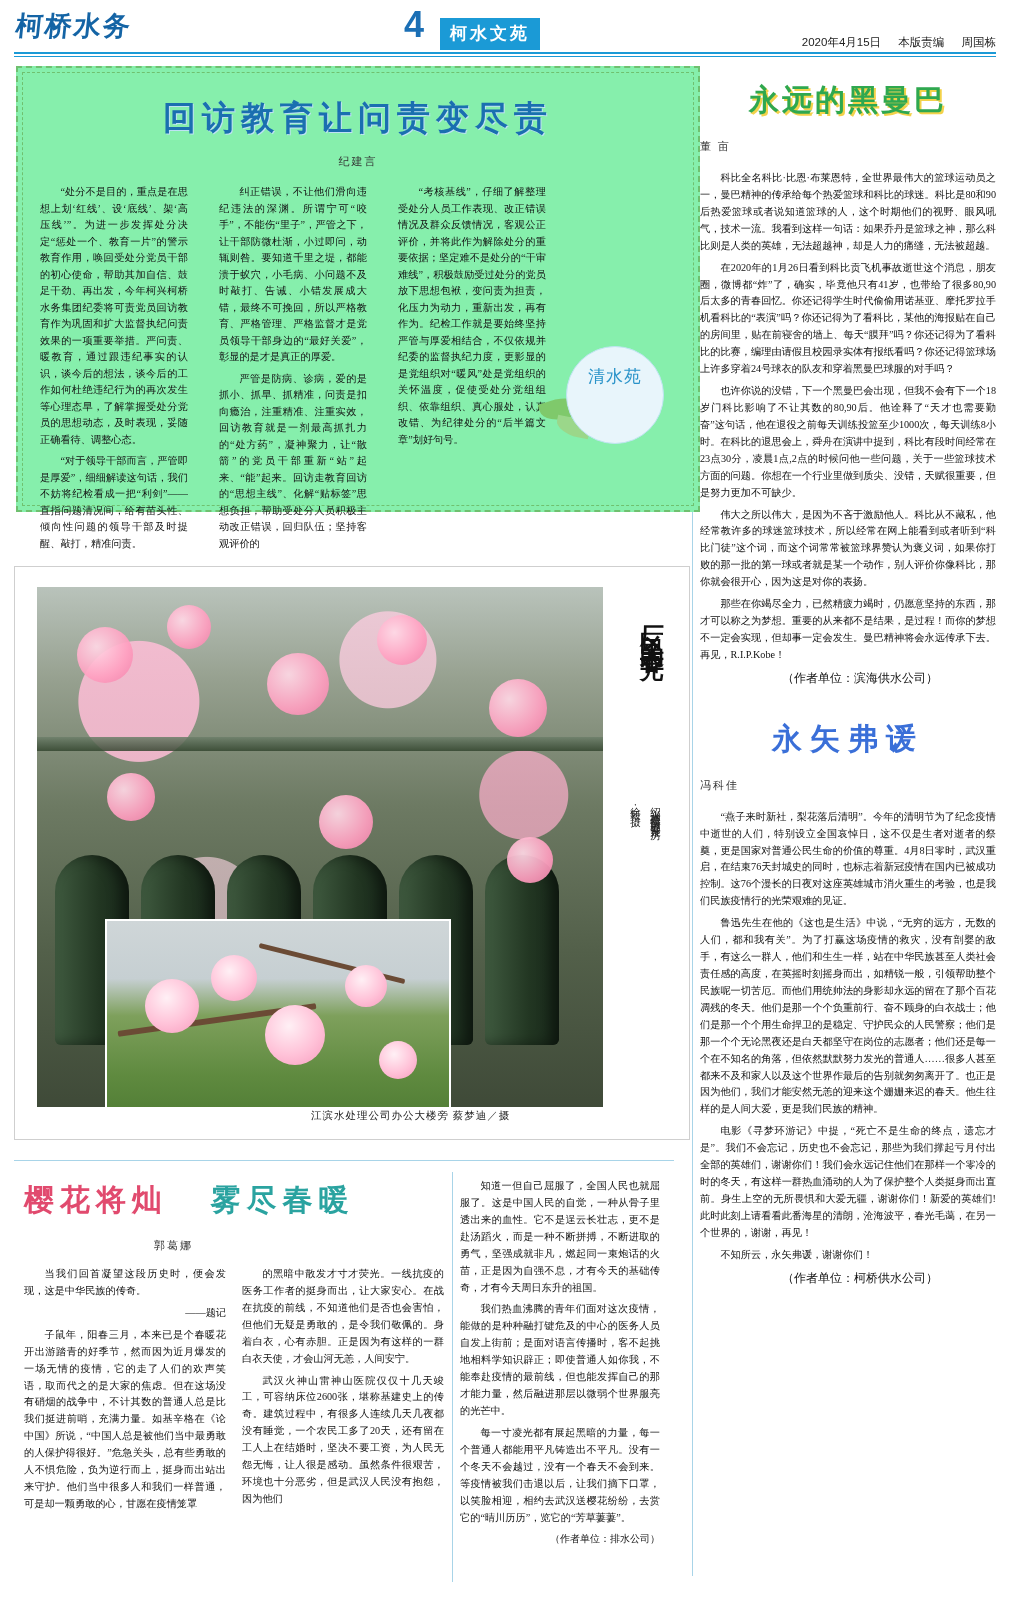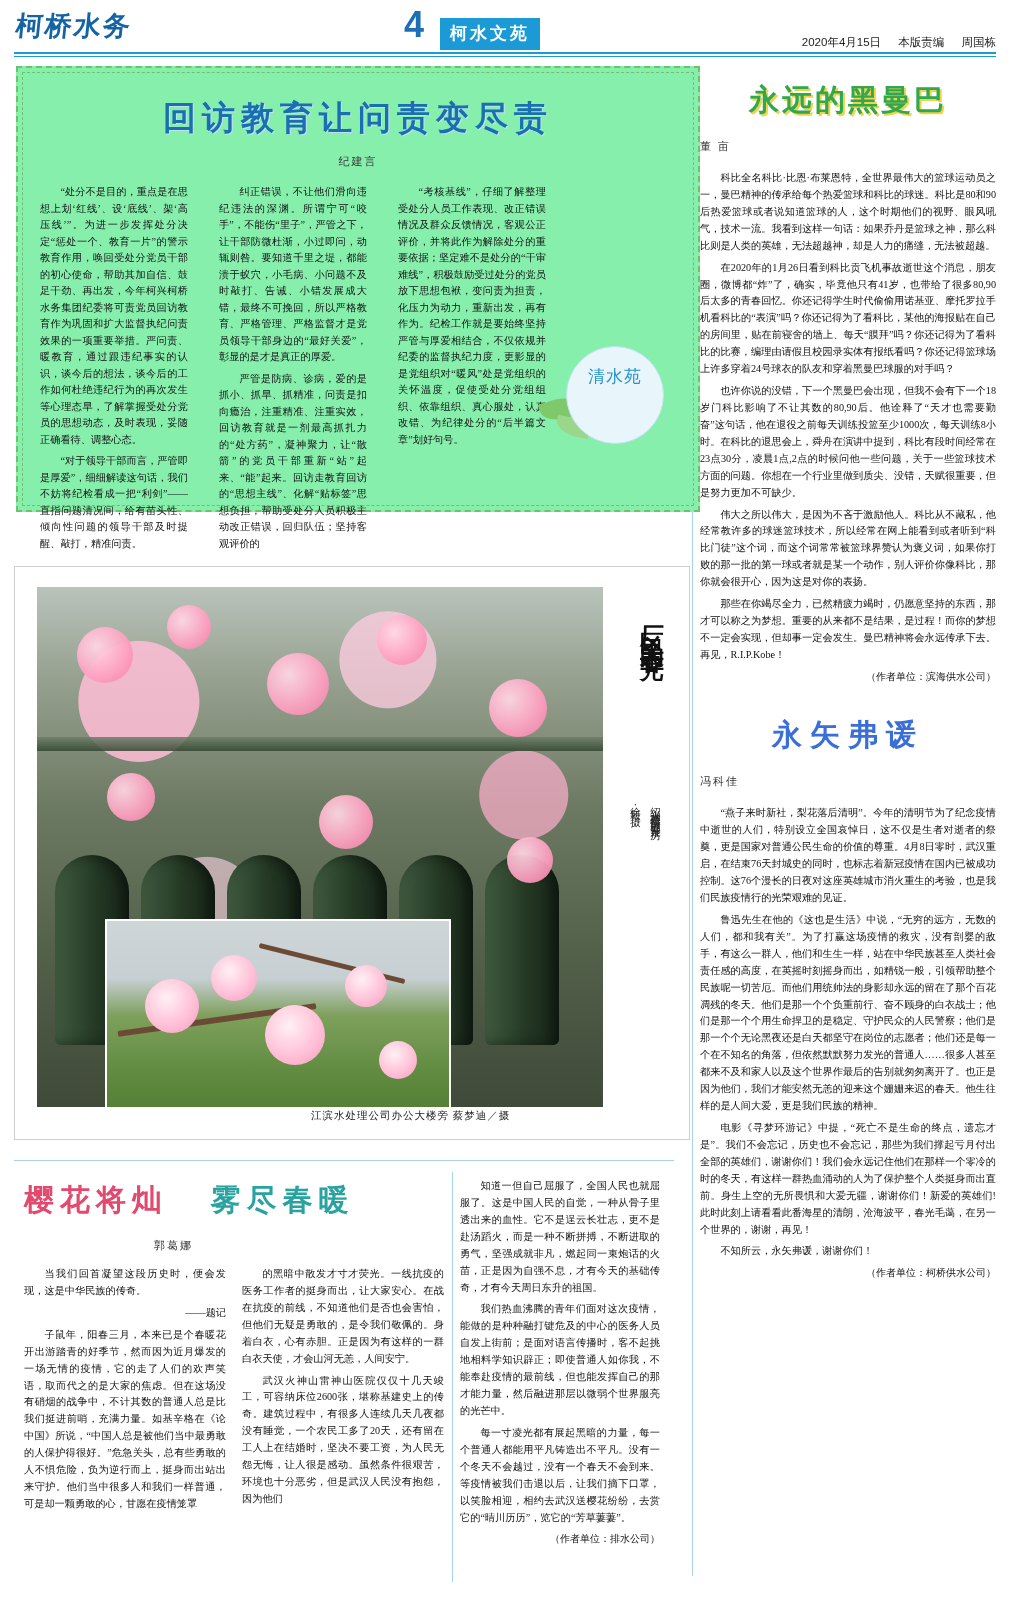--- a/index.html
+++ b/index.html
@@ -198,21 +198,21 @@
     text-shadow:2px 2px 0 #f3d24a;
     margin-top:14px;
   }
   .r-author{
     text-align:left;font-size:11px;color:#333;letter-spacing:2px;margin-top:18px;
   }
   .r-body{
     margin-top:16px;font-size:10.2px;line-height:1.66;text-align:justify;color:#111;
   }
   .r-body p{margin:0 0 5px 0;text-indent:2em;}
-  .r-sig{text-align:right;text-indent:0;font-size:10px;margin-top:4px;}
+  .r-sig{text-align:center;text-indent:0;font-size:12px;margin-top:4px;}
   .r-title2{
     text-align:center;
     font-family:"DejaVu Serif",serif;
     font-size:30px;font-weight:bold;letter-spacing:8px;
     color:#3a6fd8;
     margin-top:30px;
   }
   .vrule{
     position:absolute;left:692px;top:66px;width:1px;height:1510px;background:#a8d4e8;
   }

